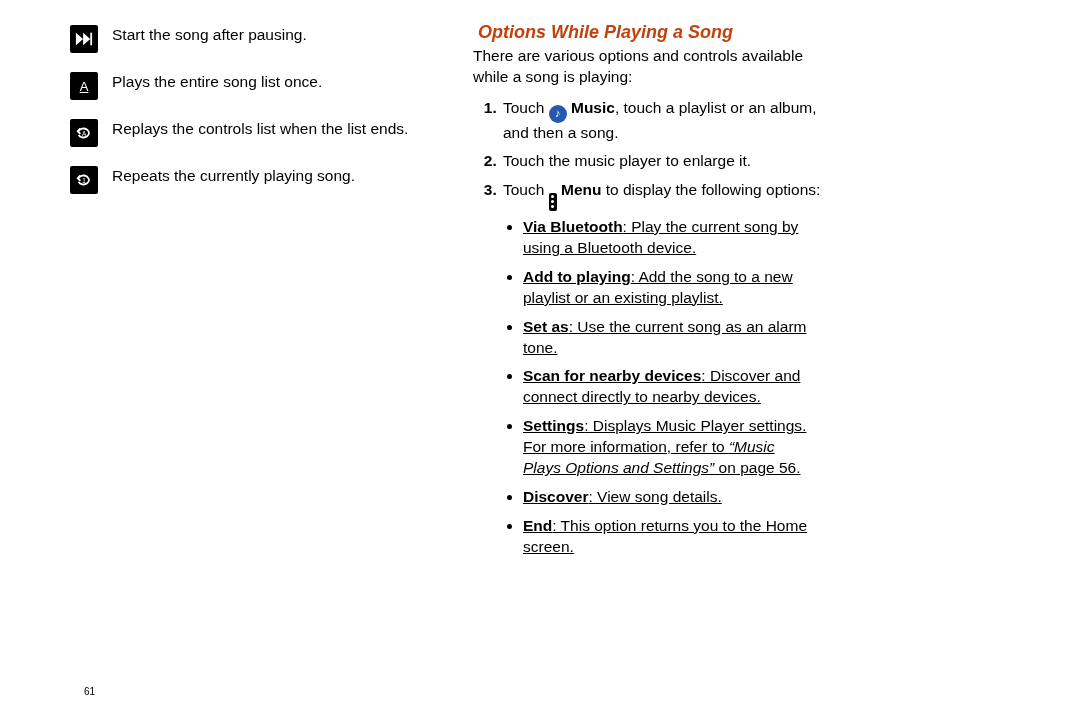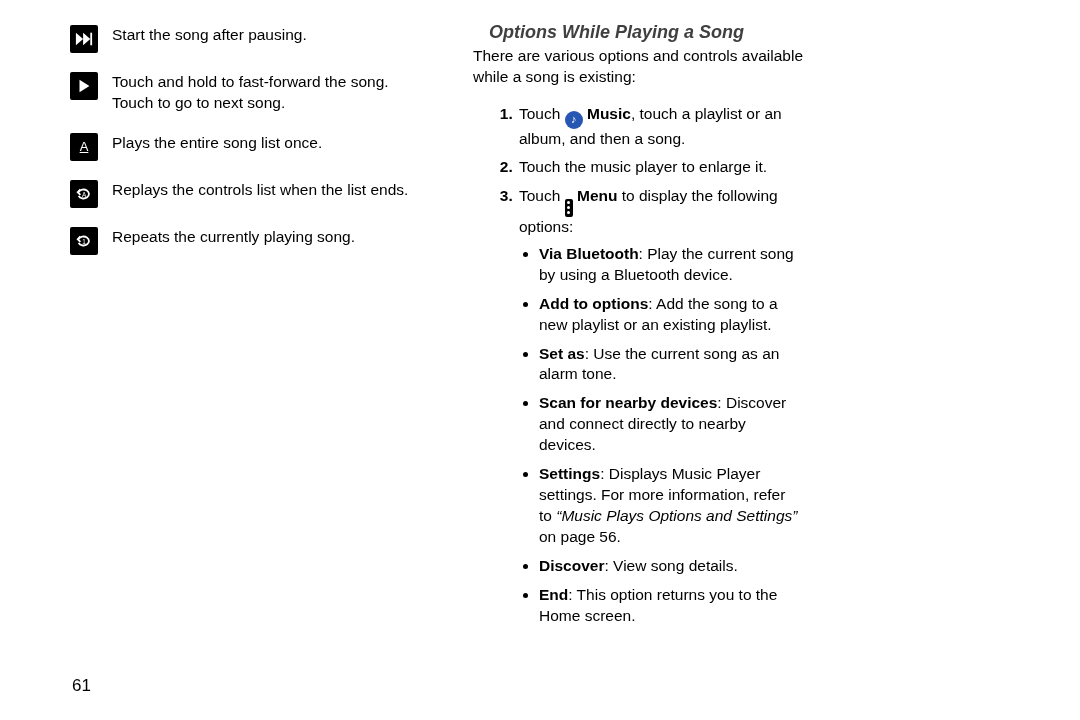--- a/index.html
+++ b/index.html
@@ -40,44 +40,44 @@
   .icon-box {
     width: 28px; height: 28px;
     background: #000;
     color: #fff;
     display:flex; align-items:center; justify-content:center;
     border-radius:2px;
   }
   .icon-box svg { display:block; }
   .section-heading {
     font-family: Arial, Helvetica, sans-serif;
-    color: #404040;
+    color: #c2410c;
     font-weight: bold;
     font-style: italic;
-    margin: 0 0 2px 16px;
+    margin: 0 0 2px 5px;
     font-size: 18px;
   }
   .intro { margin: 0 0 10px 0; }
   ol.steps {
-    margin: 16px;
+    margin: 0;
     padding-left: 28px;
   }
   ol.steps > li {
     padding-left: 2px;
     margin-bottom: 8px;
   }
   ol.steps > li::marker {
     font-weight: bold;
   }
   .sub-bullets {
     list-style: disc;
     margin: 6px 0 0 0;
     padding-left: 20px;
   }
-  .sub-bullets li { margin-bottom: 8px; padding-right:20px;}
+  .sub-bullets li { margin-bottom: 8px; padding-right:20px;text-decoration:underline;}
   .inline-icon {
     display:inline-flex;
     vertical-align: -4px;
     width:18px;height:18px;
     border-radius:50%;
     background:#2757b3;
     align-items:center;justify-content:center;
     font-size:11px;color:#fff;
   }
   .inline-icon.menu {
@@ -85,22 +85,22 @@
     width:8px;height:18px;
     background:#000;
     flex-direction:column;
     gap:2px;
     vertical-align:-3px;
   }
   .inline-icon.menu span{width:3px;height:3px;background:#fff;border-radius:50%;}
   .italic { font-style: italic; }
   .page-num {
     position: absolute;
-    left: 72px; bottom: 22px;
-    font-size: 17px;
+    left: 84px; bottom: 22px;
+    font-size: 10px;
   }
   .page { position: relative; }
   b{font-weight:bold;}
 </style>
 </head>
 <body>
 
 <div class="page">
 
   <div class="col col-left">
@@ -111,30 +111,20 @@
           <div class="icon-box">
             <svg width="18" height="18" viewBox="0 0 20 20">
                 <path d="M1 3 L9 10 L1 17 Z M9 3 L17 10 L9 17 Z" fill="#fff"></path>
                 <rect x="17" y="3" width="2" height="14" fill="#fff"></rect>
               </svg>
           </div>
         </div>
         <div class="desc-cell">Start the song after pausing.</div>
       </div>
 
-      <div class="icon-row">
-        <div class="icon-cell">
-          <div class="icon-box">
-            <svg width="18" height="18" viewBox="0 0 20 20">
-                <path d="M5 3 L16 10 L5 17 Z" fill="#fff"></path>
-              </svg>
-          </div>
-        </div>
-        <div class="desc-cell">Touch and hold to fast-forward the song. Touch to go to next song.</div>
-      </div>
 
 
 
       <div class="icon-row">
         <div class="icon-cell">
           <div class="icon-box" style="font:13px Arial;color:#fff;flex-direction:column;line-height:11px;">
             <span style="text-decoration:underline;">A</span>
           </div>
         </div>
         <div class="desc-cell">Plays the entire song list once.</div>
@@ -164,39 +154,39 @@
           </div>
         </div>
         <div class="desc-cell">Repeats the currently playing song.</div>
       </div>
 
     </div>
   </div>
 
   <div class="col col-right">
     <h3 class="section-heading">Options While Playing a Song</h3>
-    <p class="intro">There are various options and controls available while a song is existing:</p>
+    <p class="intro">There are various options and controls available while a song is playing:</p>
 
     <ol class="steps">
       <li>
         <span>Touch </span><span class="inline-icon">♪</span>
         <b>Music</b><span>, touch a playlist or an album, and then a song.</span>
       </li>
       <li>Touch the music player to enlarge it.</li>
       <li>
         <span>Touch </span><span class="inline-icon menu">
             <span></span>
             <span></span>
             <span></span>
           </span>
         <b>Menu</b><span> to display the following options:</span>
 
         <ul class="sub-bullets">
           <li><b>Via Bluetooth</b><span>: Play the current song by using a Bluetooth device.</span></li>
-          <li><b>Add to options</b><span>: Add the song to a new playlist or an existing playlist.</span></li>
+          <li><b>Add to playing</b><span>: Add the song to a new playlist or an existing playlist.</span></li>
           <li><b>Set as</b><span>: Use the current song as an alarm tone.</span></li>
           <li><b>Scan for nearby devices</b><span>: Discover and connect directly to nearby devices.</span></li>
           <li><b>Settings</b><span>: Displays Music Player settings. For more information, refer to </span><span class="italic">“Music Plays Options and Settings”</span><span> on page 56.</span></li>
           <li><b>Discover</b><span>: View song details.</span></li>
           <li><b>End</b><span>: This option returns you to the Home screen.</span></li>
         </ul>
       </li>
     </ol>
   </div>
 

